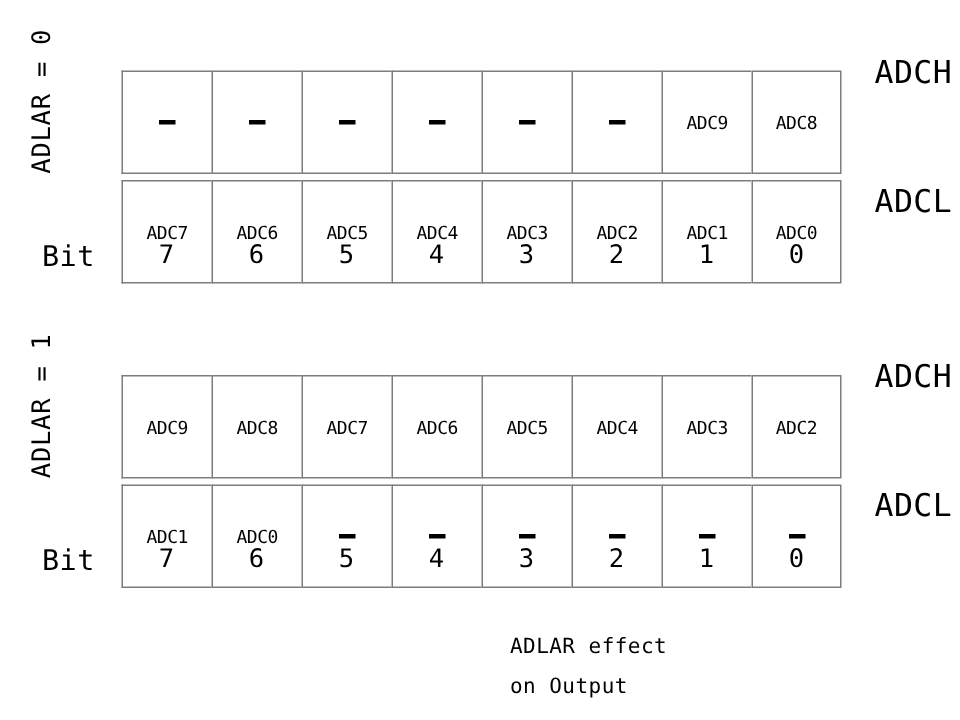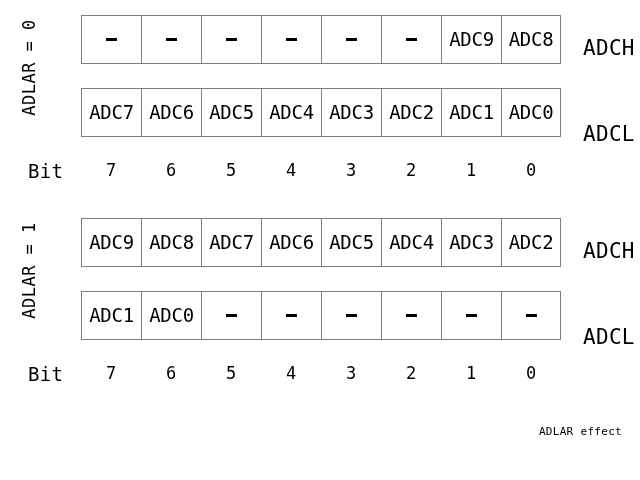--- a/index.html
+++ b/index.html
@@ -53,31 +53,32 @@
     left: 81px;
     display: flex;
     width: 480px;
     box-sizing: border-box;
   }
   .reg-row.row-high { top: 15px; }
   .reg-row.row-low  { top: 88px; }
 
   .cell {
     width: 60px;
-    height: 49px;
+    height: 69px;
     box-sizing: border-box;
     border: 1.5px solid #7d7d7d;
     border-right-width: 0;
     display: flex;
     align-items: center;
     justify-content: center;
-    font-size: 19px;
+    font-size: 12px;
     letter-spacing: -0.3px;
     background: #ffffff;
     line-height: 1;
+    margin-top: 32px;
   }
   .cell:last-child {
     border-right-width: 1.5px;
   }
   .cell.empty-cell .dash {
     display: block;
     width: 11px;
     height: 2.6px;
     background: #000000;
   }
@@ -122,22 +123,22 @@
     font-size: 17px;
     line-height: 1;
   }
 
   
   .caption {
     position: absolute;
     left: 340px;
     top: 418px;
     width: 282px;
-    text-align: right;
-    font-size: 11px;
+    text-align: left;
+    font-size: 14px;
     line-height: 27px;
     letter-spacing: 0.3px;
   }
   .caption-line { display: block; }
 </style>
 </head>
 <body>
 
 <div class="diagram">
 
@@ -246,15 +247,16 @@
         <span class="bit-num">3</span>
         <span class="bit-num">2</span>
         <span class="bit-num">1</span>
         <span class="bit-num">0</span>
       </div>
     </div>
   </div>
 
   <div class="caption">
     <span class="caption-line">ADLAR effect</span>
+    <span class="caption-line">on Output</span>
   </div>
 
 </div>
 
 </body></html>

